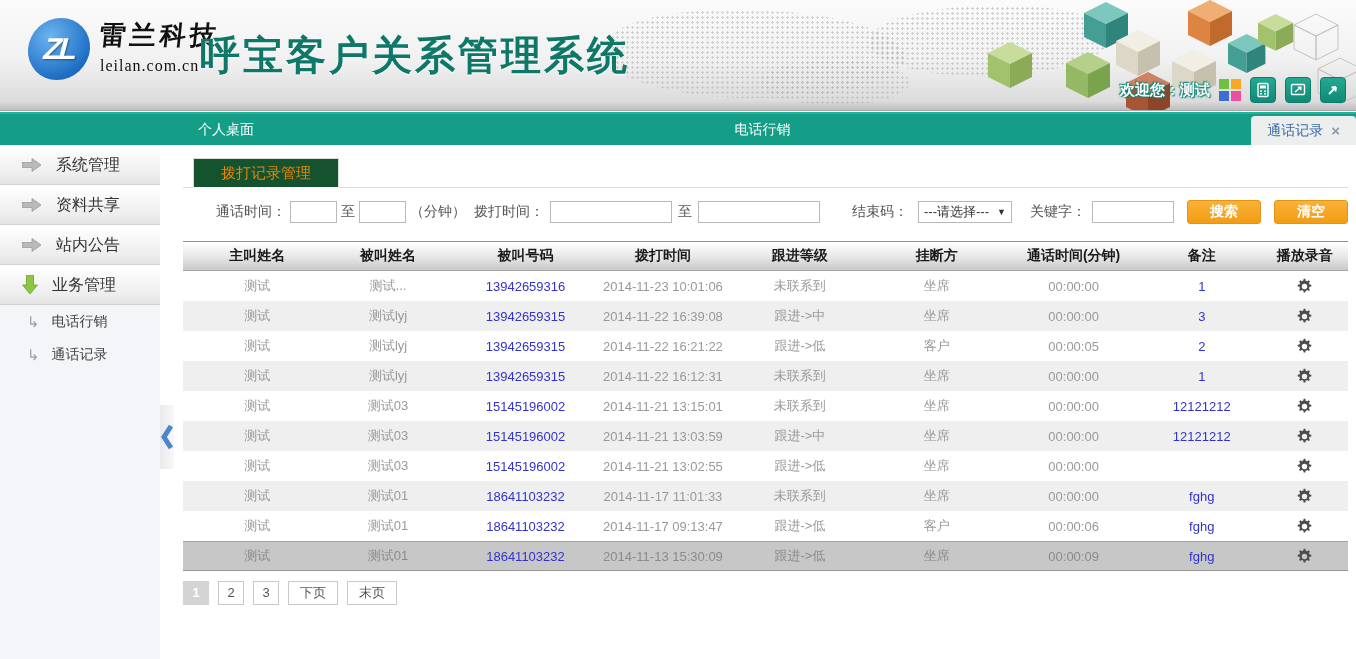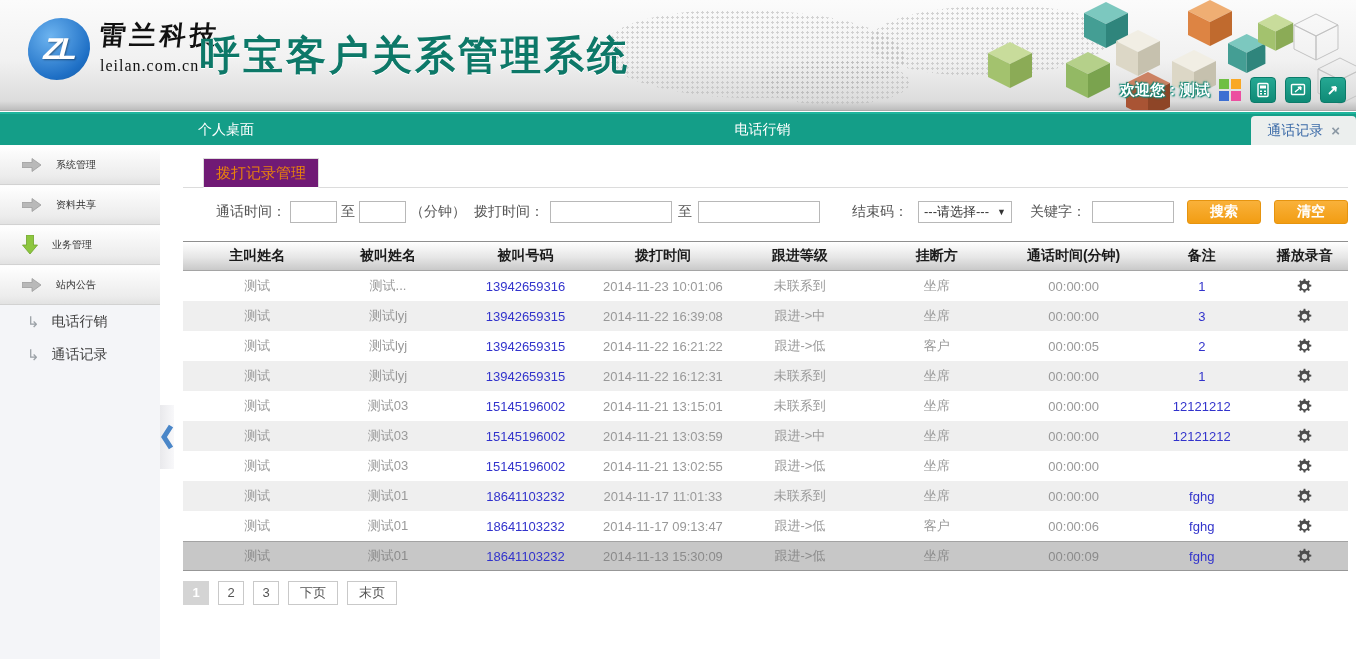--- a/index.html
+++ b/index.html
@@ -46,36 +46,36 @@
   .nav-tab { color:#fff; font-size:14px; padding:0 20px; line-height:31px; cursor:pointer; }
   .nav-tab.active { background:#ecefee; color:#3c6ba8; border-radius:4px 4px 0 0;
     height:29px; line-height:29px; display:flex; align-items:center; gap:8px; padding:0 16px; }
   .tab-close { color:#8d9aa5; font-size:15px; font-weight:bold; cursor:pointer; line-height:1; }
 
   
   .side-col { position:absolute; top:145px; left:0; width:160px; bottom:0; background:#f4f5f8; }
   .side-item { height:40px; background:linear-gradient(#ffffff,#ececec 80%,#e2e2e2);
     border-bottom:1px solid #d2d2d2; border-top:1px solid #fdfdfd;
     display:flex; align-items:center; padding-left:22px; cursor:pointer;
-    font-size:10px; color:#333; }
+    font-size:16px; color:#333; }
   .side-item .aicon { margin-right:14px; display:flex; }
   .side-sub { height:33px; display:flex; align-items:center; padding-left:27px;
     font-size:14px; color:#444; cursor:pointer; }
   .side-sub .subicon { color:#9aa0a6; font-size:15px; margin-right:12px; }
   .collapse-handle { position:absolute; left:160px; top:405px; width:14px; height:64px;
     background:linear-gradient(90deg,#e9e9ec,#f8f8fa); display:flex; align-items:center;
     justify-content:center; cursor:pointer; }
 
   
   .content-bg { position:absolute; left:174px; top:145px; right:0; bottom:0; background:#fff; }
   .main { position:absolute; left:183px; top:145px; width:1165px; }
   .ctab-bar { margin-top:14px; border-bottom:1px solid #dcdcdc; height:29px; position:relative; }
-  .ctab { position:absolute; left:20px; bottom:-1px; background:#701a75;
+  .ctab { position:absolute; left:10px; bottom:-1px; background:#14532d;
     border:1px solid #dcdcdc; border-bottom:1px solid #fff;
-    padding:0 12px; line-height:28px; font-size:15px; color:#e8820c; cursor:pointer; }
+    padding:0 27px; line-height:28px; font-size:15px; color:#e8820c; cursor:pointer; }
 
   .filter-row { margin-top:12px; display:flex; align-items:center; justify-content:flex-end;
     font-size:14px; color:#555; }
   .filter-row label { margin-left:14px; }
   .fin { height:22px; border:1px solid #b8b8b8; background:#fff; outline:none;
     font-size:13px; padding:0 4px; color:#444; }
   .fin.small { width:47px; margin:0 4px; }
   .fin.wide { width:122px; margin:0 6px; }
   .fin.kw { width:82px; margin-left:6px; }
   .fake-select { width:94px; height:22px; border:1px solid #b8b8b8; background:#fff;
@@ -243,33 +243,33 @@
     <div class="side-item">
       <span class="aicon">
         <svg width="20" height="14" viewBox="0 0 20 14">
             <path d="M0 4.5 h10 v-4 l9 6.5 -9 6.5 v-4 h-10 z" fill="#b9b9b9" stroke="#9d9d9d" stroke-width="0.8"></path>
           </svg>
       </span>
       <span>资料共享</span>
     </div>
     <div class="side-item">
       <span class="aicon">
+        <svg width="20" height="14" viewBox="0 0 20 14">
+            <path d="M0 4.5 h10 v-4 l9 6.5 -9 6.5 v-4 h-10 z" fill="#b9b9b9" stroke="#9d9d9d" stroke-width="0.8"></path>
+          </svg>
+      </span>
+      <span>站内公告</span>
+    </div>
+    <div class="side-item">
+      <span class="aicon">
         <svg width="16" height="20" viewBox="0 0 16 20">
             <path d="M4.5 0 v10 h-4 l7.5 9 7.5 -9 h-4 v-10 z" fill="#8dc63f" stroke="#6fa32c" stroke-width="0.8"></path>
           </svg>
       </span>
       <span>业务管理</span>
-    </div>
-    <div class="side-item">
-      <span class="aicon">
-        <svg width="20" height="14" viewBox="0 0 20 14">
-            <path d="M0 4.5 h10 v-4 l9 6.5 -9 6.5 v-4 h-10 z" fill="#b9b9b9" stroke="#9d9d9d" stroke-width="0.8"></path>
-          </svg>
-      </span>
-      <span>站内公告</span>
     </div>
     <div class="side-sub">
       <span class="subicon">↳</span>
       <span>电话行销</span>
     </div>
     <div class="side-sub">
       <span class="subicon">↳</span>
       <span>通话记录</span>
     </div>
   </div>

